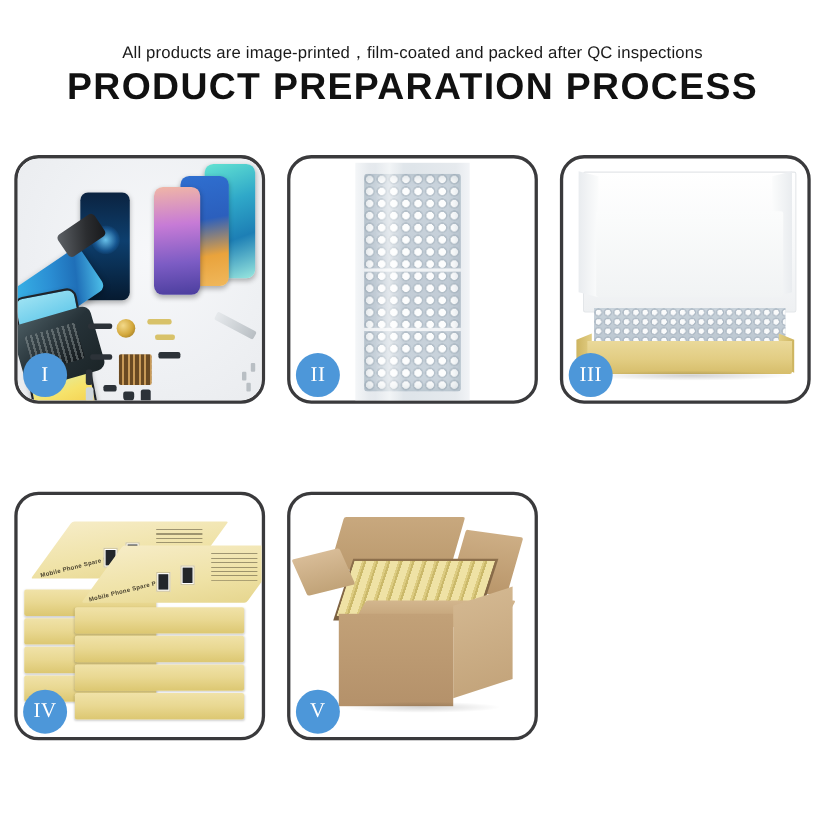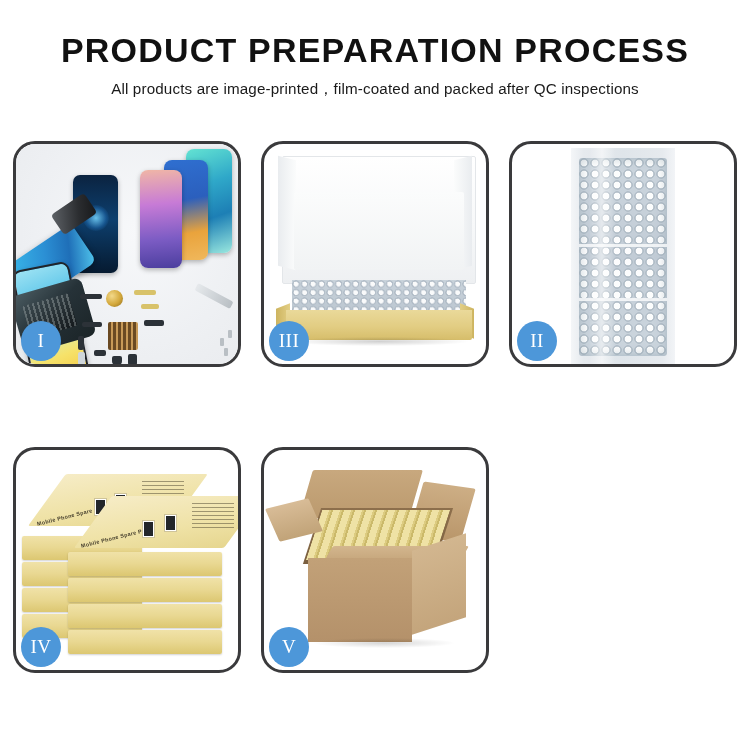--- a/index.html
+++ b/index.html
@@ -517,22 +517,22 @@
     width: 170px; height: 10px;
     background: radial-gradient(ellipse at center, rgba(0,0,0,0.14) 0%, rgba(0,0,0,0) 72%);
   }
 </style>
 </head>
 <body>
 
 <div id="page">
 
   <div id="header">
+    <div id="subtitle">All products are image-printed，film-coated and packed after QC inspections</div>
     <div id="title">PRODUCT PREPARATION PROCESS</div>
-    <div id="subtitle">All products are image-printed，film-coated and packed after QC inspections</div>
   </div>
 
   <div id="grid">
 
     <div class="panel">
       <div class="stage">
         <div class="p1-bg"></div>
 
         <div class="phone ph-b"></div>
         <div class="phone ph-c"></div>
@@ -559,43 +559,43 @@
         <div class="screw" style="right:14px;bottom:18px;"></div>
         <div class="screw" style="right:6px;bottom:26px;"></div>
         <div class="screw" style="right:10px;bottom:8px;"></div>
         <div class="tweezer"></div>
       </div>
       <div class="badge">I</div>
     </div>
 
     <div class="panel">
       <div class="stage">
+        <div class="bw-sheet">
+          <div class="bw-inner"></div>
+          <div class="bw-seam" style="top:96px;"></div>
+          <div class="bw-seam" style="top:150px;"></div>
+          <div class="bw-gloss"></div>
+        </div>
+      </div>
+      <div class="badge">II</div>
+    </div>
+
+    <div class="panel">
+      <div class="stage">
         <div class="b3-lid"></div>
         <div class="b3-lid-flapL"></div>
         <div class="b3-lid-flapR"></div>
         <div class="b3-foam"></div>
         <div class="b3-bubble"></div>
         <div class="b3-side-l"></div>
         <div class="b3-side-r"></div>
         <div class="b3-front"></div>
         <div class="b3-shadow"></div>
       </div>
       <div class="badge">III</div>
-    </div>
-
-    <div class="panel">
-      <div class="stage">
-        <div class="bw-sheet">
-          <div class="bw-inner"></div>
-          <div class="bw-seam" style="top:96px;"></div>
-          <div class="bw-seam" style="top:150px;"></div>
-          <div class="bw-gloss"></div>
-        </div>
-      </div>
-      <div class="badge">II</div>
     </div>
 
     <div class="panel">
       <div class="stage">
         <div class="stackwrap">
 
           <div class="ybox" style="left:0px;  top:68px;  width:120px;"></div>
           <div class="ybox" style="left:0px;  top:94px;  width:120px;"></div>
           <div class="ybox" style="left:0px;  top:120px; width:120px;"></div>
           <div class="ybox" style="left:0px;  top:146px; width:120px;"></div>

